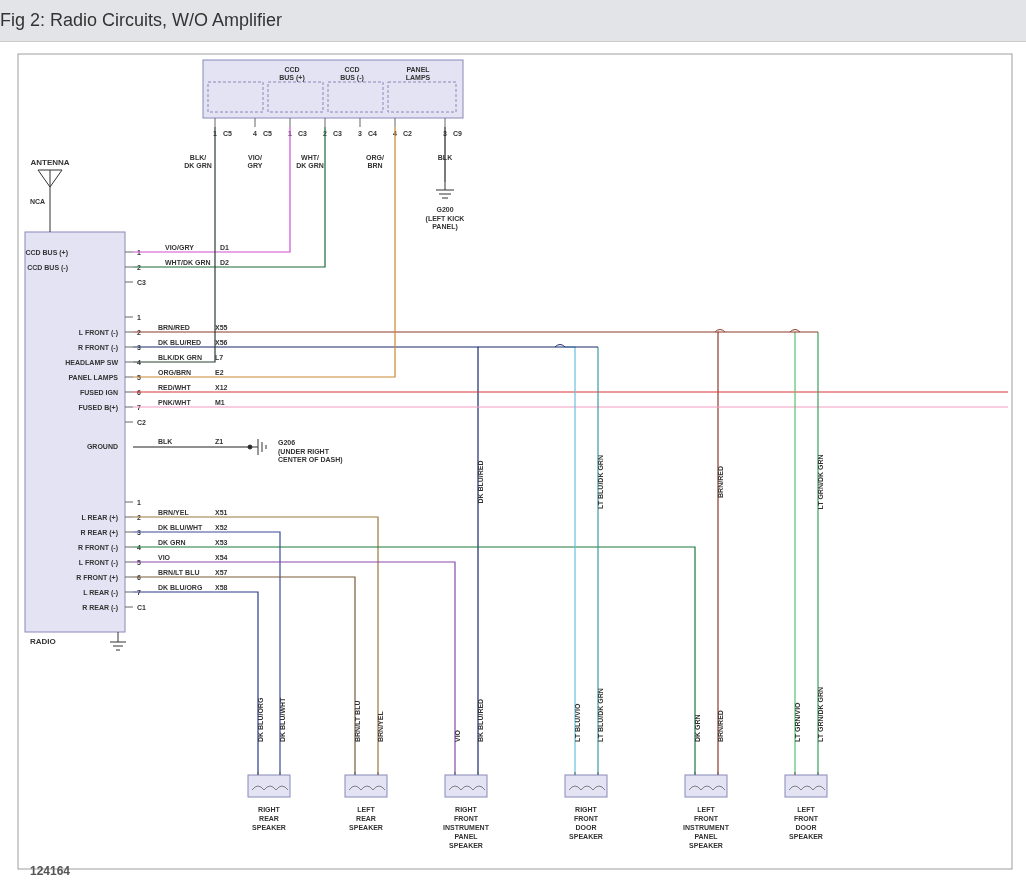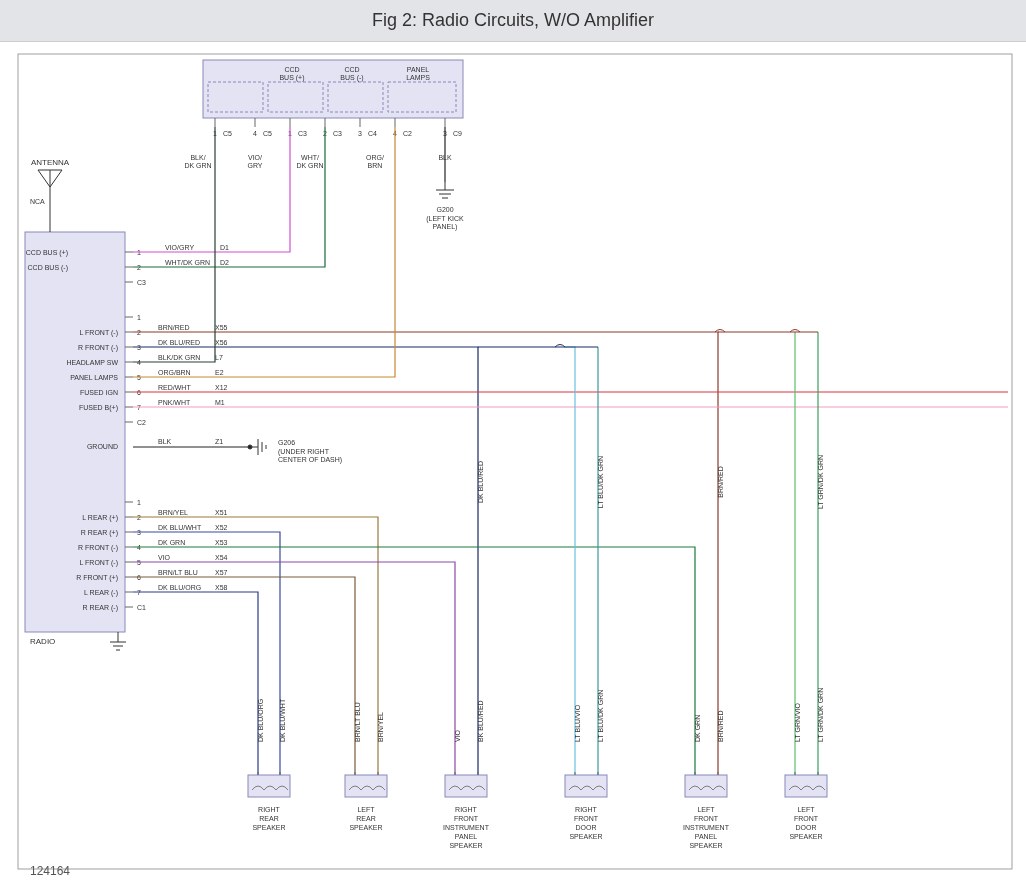--- a/index.html
+++ b/index.html
@@ -1,17 +1,17 @@
 <!DOCTYPE html>
 <html><head>
 <meta charset="utf-8">
 <style>
   body { margin:0; font-family: Arial, sans-serif; background:#fff; }
-  .title-bar { background:#e3e4e8; text-align:center; padding:10px 0; font-size:18px; color:#333; border-bottom:1px solid #ccc; }
-  .diagram-wrap { position:relative; width:905px; height:840px; background:#fff; }
+  .title-bar { background:#e3e4e8; text-align:left; padding:10px 0; font-size:18px; color:#333; border-bottom:1px solid #ccc; }
+  .diagram-wrap { position:relative; width:905px; height:840px; background:#fff;font-weight:bold; }
   svg { position:absolute; top:0; left:0; }
   text { font-family: Arial, sans-serif; }
   .tiny { font-size:7px; fill:#333; }
   .small { font-size:8px; fill:#333; }
   .wire-thin { stroke-width:1.2; fill:none; }
   .conn-box { fill:#e3e3f4; stroke:#8888b8; stroke-width:1; }
   .radio-box { fill:#e3e3f4; stroke:#8888b8; stroke-width:1; }
   .speaker-box { fill:#e3e3f4; stroke:#8888b8; stroke-width:1; }
   .gnd { stroke:#333; stroke-width:1; fill:none; }
   .antenna { stroke:#333; stroke-width:1; fill:none; }

